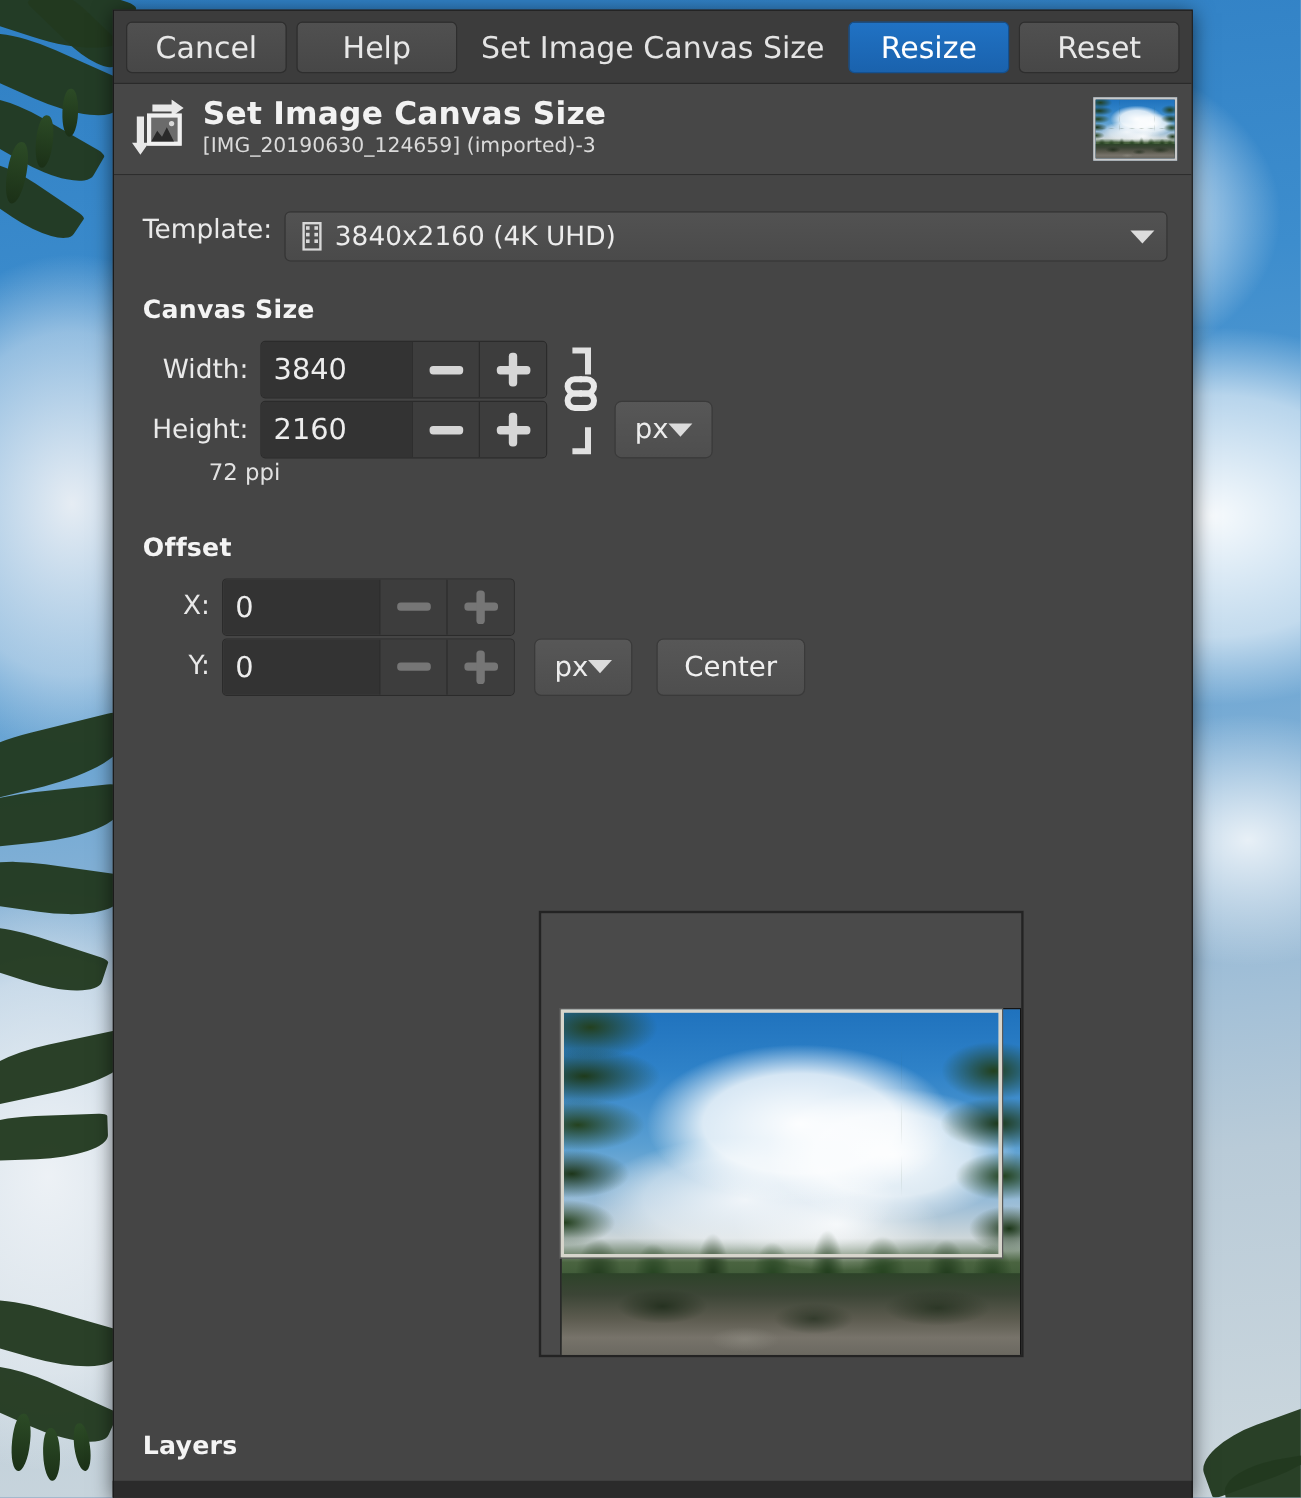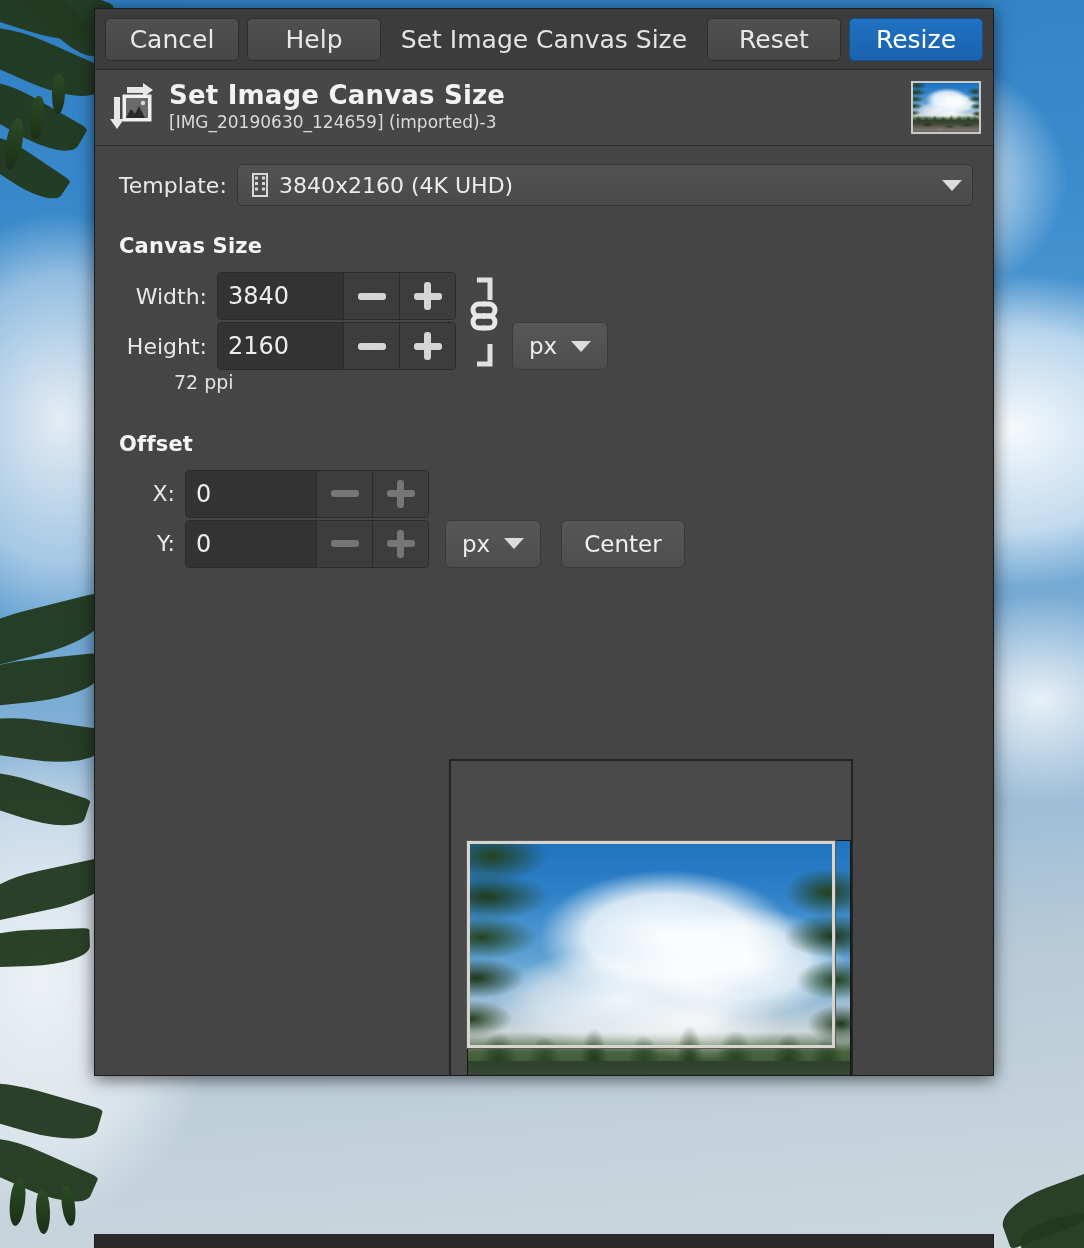--- a/index.html
+++ b/index.html
@@ -38,21 +38,21 @@
   .needle {
     position: absolute;
     background: linear-gradient(180deg, #2c4b26 0%, #1b3017 100%);
     border-radius: 46% 46% 50% 50%;
   }
 
   
   #dialog {
     position: absolute;
     left: 94px; top: 8px;
-    width: 900px; height: 1068px;
+    width: 900px; height: 1240px;
     background: #454545;
     border: 1px solid #1b1b1b;
     box-shadow: 0 3px 16px rgba(0,0,0,0.6);
     display: flex;
     flex-direction: column;
     overflow: hidden;
   }
 
   
   .titlebar {
@@ -195,21 +195,20 @@
   .sbtn .glyph-v { width: 7px; height: 28px; background: #d6d6d6; border-radius: 3px; position: absolute; }
   .sbtn.dim .glyph-h, .sbtn.dim .glyph-v { background: #767676; }
 
   
   .unitbtn {
     height: 48px;
     background: linear-gradient(180deg, #575757 0%, #4e4e4e 100%);
     border: 1px solid #3a3a3a;
     border-radius: 6px;
     display: flex; align-items: center; justify-content: center;
-    gap: 14px;
     padding: 0 16px;
     color: #ececec;
     font-size: 23px;
     cursor: pointer;
   }
   .plainbtn {
     height: 48px;
     background: linear-gradient(180deg, #575757 0%, #4e4e4e 100%);
     border: 1px solid #3a3a3a;
     border-radius: 6px;
@@ -342,22 +341,22 @@
   <div class="branch" style="left:1000px;top:1186px;width:110px;height:46px;transform:rotate(-20deg);"></div>
   <div class="branch" style="left:1020px;top:1216px;width:96px;height:40px;transform:rotate(-10deg);"></div>
 </div>
 
 <div id="dialog">
 
   <div class="titlebar">
     <div class="tbtn">Cancel</div>
     <div class="tbtn">Help</div>
     <div class="title-center">Set Image Canvas Size</div>
+    <div class="tbtn primary">Resize</div>
     <div class="tbtn">Reset</div>
-    <div class="tbtn primary">Resize</div>
   </div>
 
   <div class="subheader">
     <svg class="canvas-icon" viewBox="0 0 48 50">
 
       <path d="M18 4 h16 v-4 l10 7 -10 7 v-4 h-16 z" fill="#e8e8e8"></path>
 
       <path d="M5 14 h6 v22 h4 l-7 10 -7 -10 h4 z" fill="#e8e8e8"></path>
 
       <rect x="14" y="12" width="28" height="26" fill="#f0f0f0" stroke="#f0f0f0" stroke-width="1"></rect>
@@ -376,21 +375,21 @@
         <div class="treeline"></div>
         <div class="ground"></div>
       </div>
     </div>
   </div>
 
   <div class="body">
 
     <div class="row" style="gap:14px; margin-bottom:28px;">
       <div class="lbl" style="width:104px;">Template:</div>
-      <div class="combo" style="flex:1;">
+      <div class="combo" style="flex:1;margin-top:12px;">
         <svg width="20" height="24" viewBox="0 0 20 24">
           <rect x="3" y="1" width="14" height="22" fill="none" stroke="#d8d8d8" stroke-width="2"></rect>
           <rect x="5" y="3.5" width="3" height="3" fill="#d8d8d8"></rect>
           <rect x="5" y="9" width="3" height="3" fill="#d8d8d8"></rect>
           <rect x="5" y="14.5" width="3" height="3" fill="#d8d8d8"></rect>
           <rect x="12" y="3.5" width="3" height="3" fill="#d8d8d8"></rect>
           <rect x="12" y="9" width="3" height="3" fill="#d8d8d8"></rect>
           <rect x="12" y="14.5" width="3" height="3" fill="#d8d8d8"></rect>
         </svg>
         <span class="cval">3840x2160 (4K UHD)</span>

